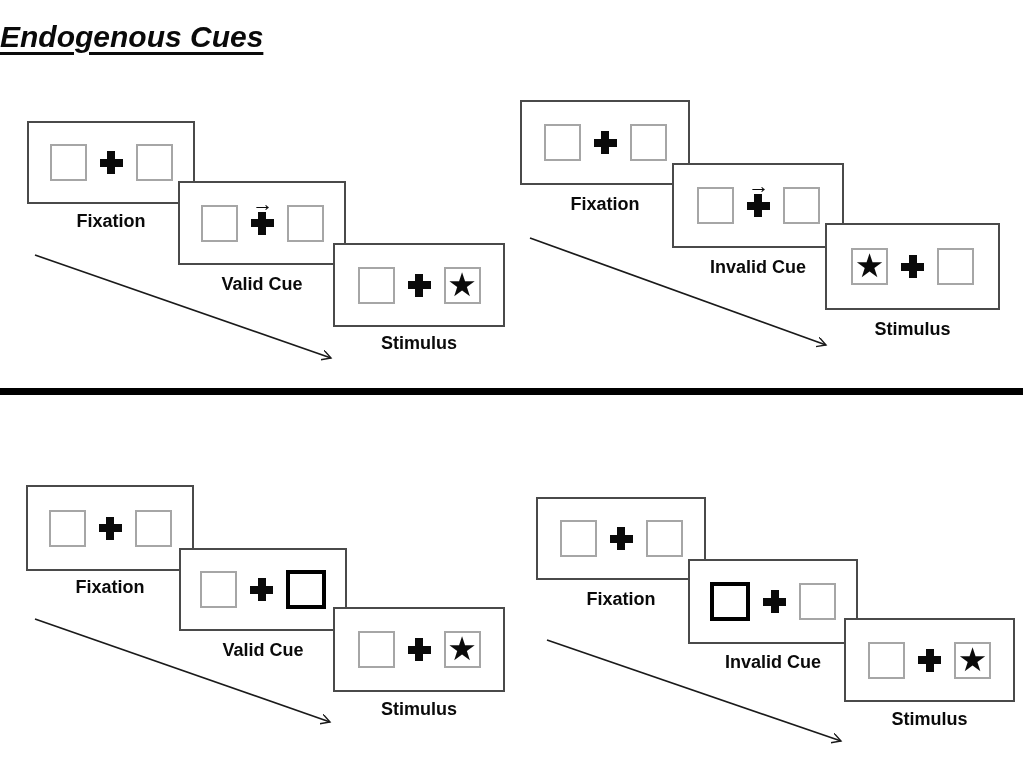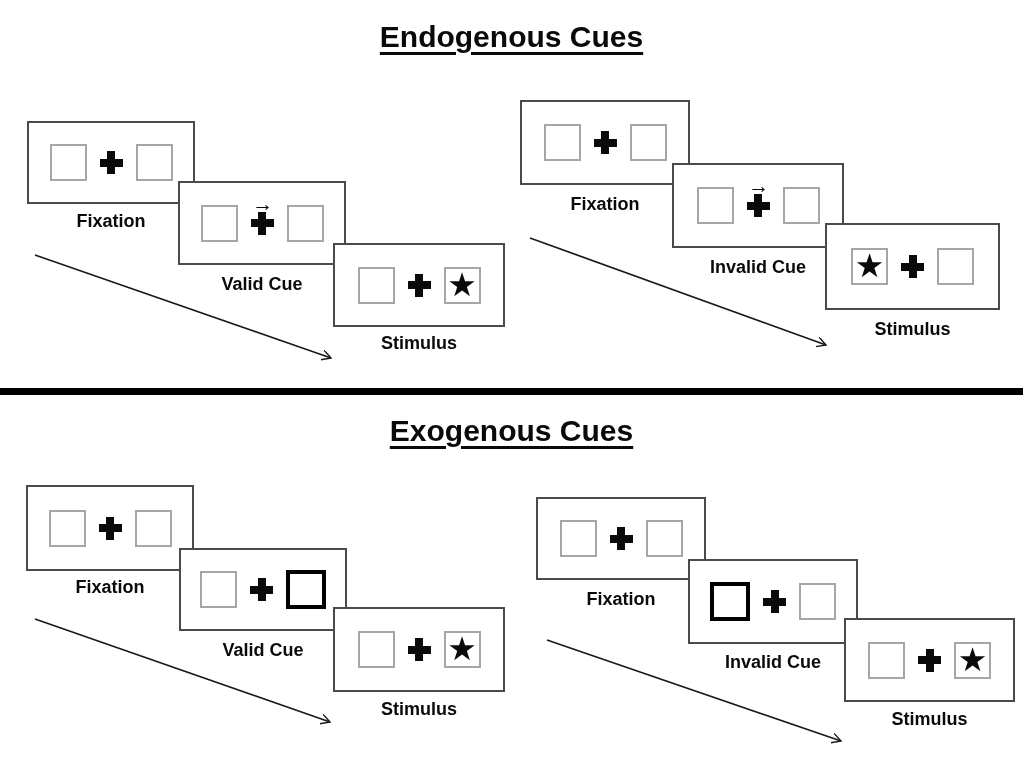--- a/index.html
+++ b/index.html
@@ -8,28 +8,29 @@
     width: 1023px;
     height: 767px;
     background: #ffffff;
     font-family: "Liberation Sans", sans-serif;
     overflow: hidden;
   }
   .section-title {
     position: absolute;
     left: 0;
     width: 100%;
-    text-align: center;
+    text-align: left;
     font-size: 30px;
     font-weight: bold;
     color: #0a0a0a;
     text-decoration: underline;
     text-decoration-thickness: 3px;
     text-underline-offset: 5px;
     letter-spacing: 0px;
+    font-style: italic;
   }
   .divider {
     position: absolute;
     left: 0;
     width: 100%;
     height: 7px;
     background: #000000;
   }
   .panel {
     position: absolute;
@@ -110,21 +111,20 @@
     z-index: 5;
   }
 </style>
 </head>
 <body>
 
 <div class="canvas">
 
   <div class="section-title" style="top:20px">Endogenous Cues</div>
   <div class="divider" style="top:388px"></div>
-  <div class="section-title" style="top:414px">Exogenous Cues</div>
 
   <div class="panel" style="left:27px;top:121px;width:168px;height:83px;z-index:1">
     <span class="sq"></span>
     <span class="cross"></span>
     <span class="sq"></span>
   </div>
   <div class="panel-label" style="left:27px;top:211px;width:168px">Fixation</div>
 
   <div class="panel" style="left:178px;top:181px;width:168px;height:84px;z-index:2">
     <span class="sq"></span>

